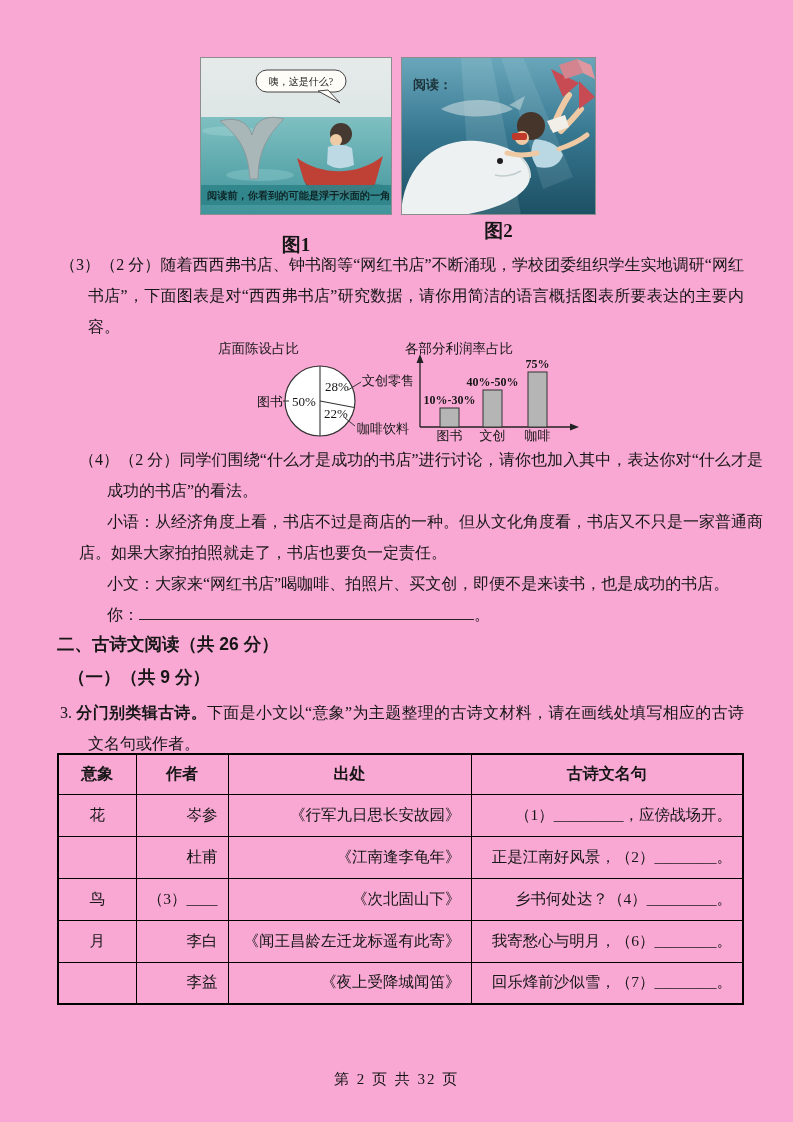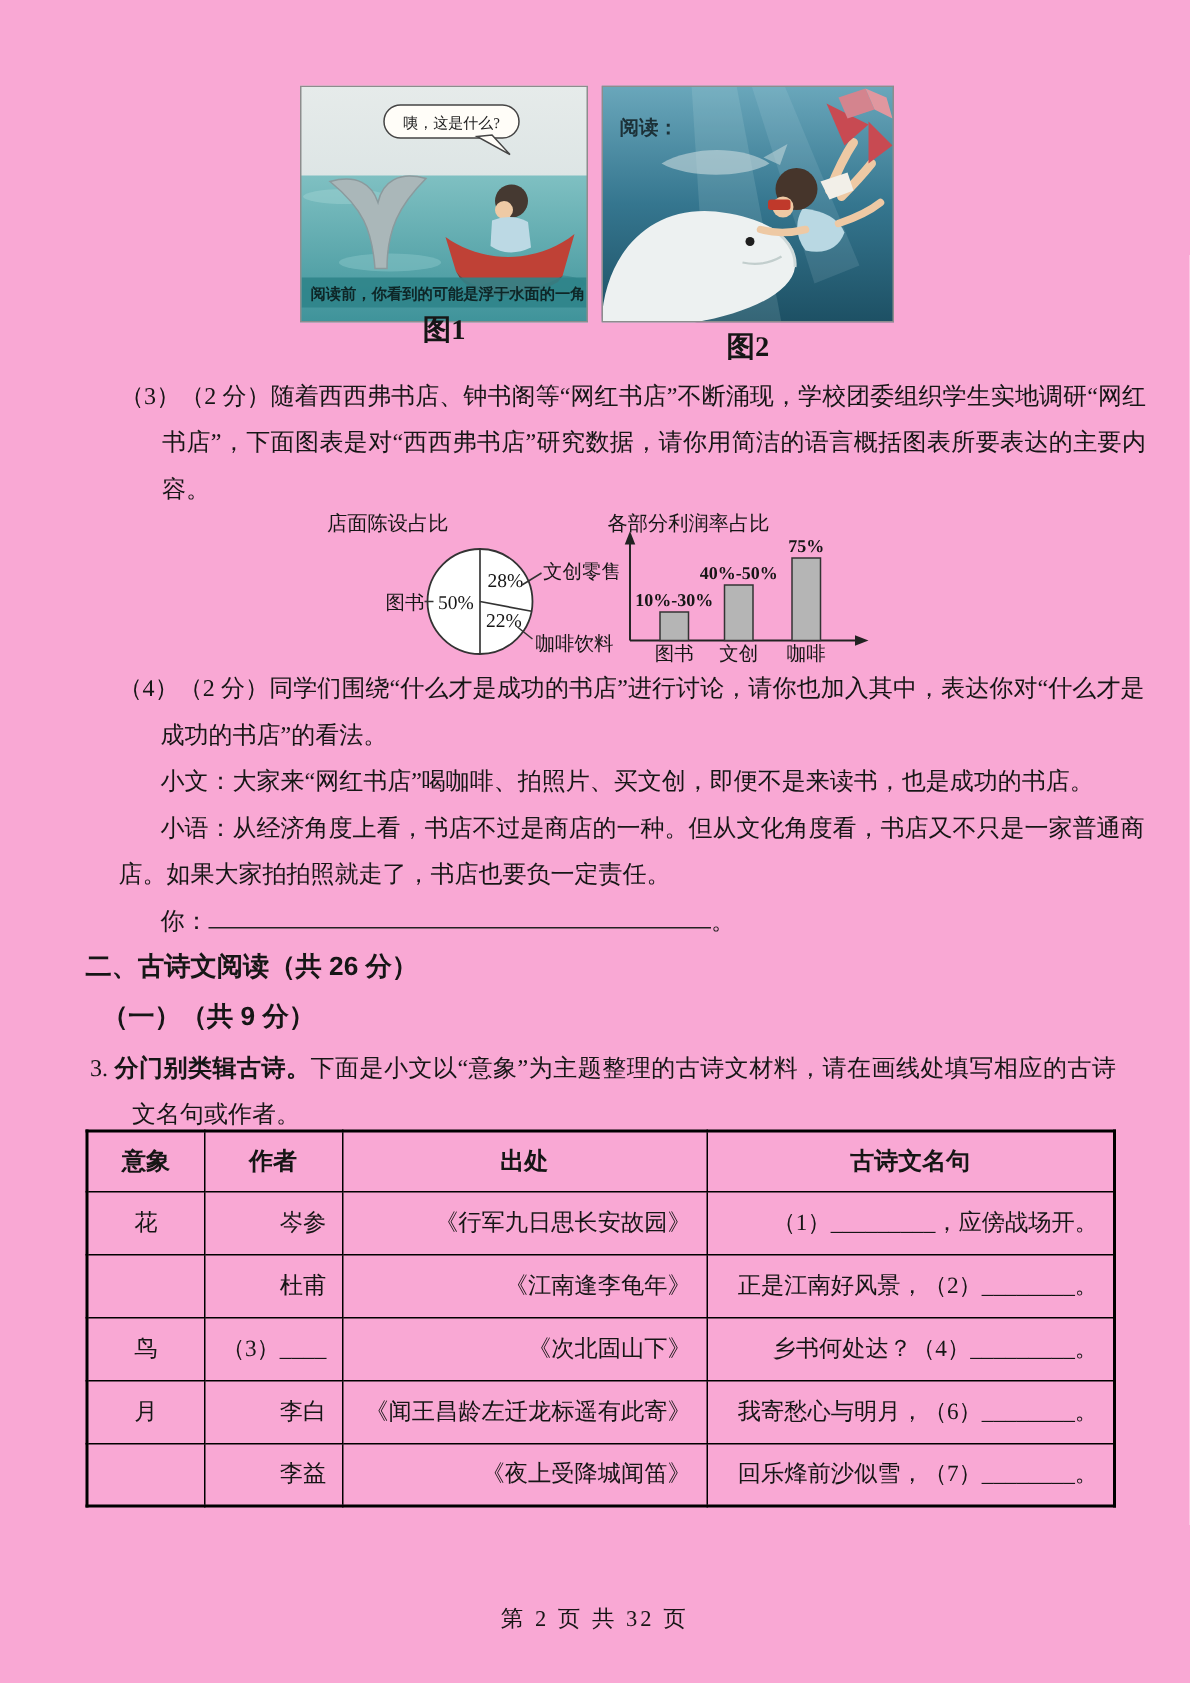--- a/index.html
+++ b/index.html
@@ -83,24 +83,24 @@
     <path d="M134,82 Q156,84 162,98 Q156,114 136,110 Q126,96 134,82 Z" fill="#b9d8e3"></path>
     <path d="M136,96 Q120,100 106,96" stroke="#eec9a4" stroke-width="5" fill="none" stroke-linecap="round"></path>
     <path d="M158,92 Q176,86 186,78" stroke="#eec9a4" stroke-width="5" fill="none" stroke-linecap="round"></path>
     <circle cx="130" cy="69" r="14" fill="#46352b"></circle>
     <circle cx="121" cy="81" r="7" fill="#eec9a4"></circle>
     <rect x="111" y="76" width="15" height="7" rx="2" fill="#c0392b"></rect>
     <text x="12" y="32" font-size="13" font-weight="bold" fill="#1c3138">阅读：</text>
     <rect x="0.5" y="0.5" width="194" height="157" fill="none" stroke="#8d8d8d"></rect>
   </svg>
 
-  <div class="abs fig-label" style="left:200px; top:207px; width:192px;">图1</div>
+  <div class="abs fig-label" style="left:200px; top:232px; width:192px;">图1</div>
   <div class="abs fig-label" style="left:401px; top:218px; width:195px;">图2</div>
 
-  <div class="abs para hang" style="left:60px; top:249px; width:684px;margin-left:20px;">（3）（2 分）随着西西弗书店、钟书阁等“网红书店”不断涌现，学校团委组织学生实地调研“网红书店”，下面图表是对“西西弗书店”研究数据，请你用简洁的语言概括图表所要表达的主要内容。</div>
+  <div class="abs para hang" style="left:60px; top:249px; width:684px;">（3）（2 分）随着西西弗书店、钟书阁等“网红书店”不断涌现，学校团委组织学生实地调研“网红书店”，下面图表是对“西西弗书店”研究数据，请你用简洁的语言概括图表所要表达的主要内容。</div>
 
   <svg class="abs" style="left:185px; top:340px;" width="420" height="103" viewBox="0 0 420 103">
 
     <g>
       <text x="33" y="13" font-size="13.5" fill="#161616">店面陈设占比</text>
       <circle cx="135" cy="61" r="35" fill="#ffffff" stroke="#333" stroke-width="1.2"></circle>
       <line x1="135" y1="26" x2="135" y2="96" stroke="#333" stroke-width="1.1"></line>
       <line x1="135" y1="61" x2="169.4" y2="67.5" stroke="#333" stroke-width="1.1"></line>
       <text x="72" y="66" font-size="13" fill="#161616">图书</text>
       <line x1="98" y1="61" x2="104" y2="61" stroke="#333" stroke-width="1"></line>
@@ -126,22 +126,22 @@
       <text x="307.5" y="46" text-anchor="middle" font-size="12" font-weight="bold" fill="#161616">40%-50%</text>
       <text x="352.5" y="28" text-anchor="middle" font-size="12" font-weight="bold" fill="#161616">75%</text>
       <text x="264.5" y="100" text-anchor="middle" font-size="13" fill="#161616">图书</text>
       <text x="307.5" y="100" text-anchor="middle" font-size="13" fill="#161616">文创</text>
       <text x="352.5" y="100" text-anchor="middle" font-size="13" fill="#161616">咖啡</text>
     </g>
   </svg>
 
   <div class="abs" style="left:60px; top:444px; width:684px;margin-left:19px;">
     <p class="para hang">（4）（2 分）同学们围绕“什么才是成功的书店”进行讨论，请你也加入其中，表达你对“什么才是成功的书店”的看法。</p>
+    <p class="para firstline">小语：从经济角度上看，书店不过是商店的一种。但从文化角度看，书店又不只是一家普通商店。如果大家拍拍照就走了，书店也要负一定责任。</p>
     <p class="para firstline">小文：大家来“网红书店”喝咖啡、拍照片、买文创，即便不是来读书，也是成功的书店。</p>
-    <p class="para firstline">小语：从经济角度上看，书店不过是商店的一种。但从文化角度看，书店又不只是一家普通商店。如果大家拍拍照就走了，书店也要负一定责任。</p>
     <p class="para firstline"><span>你：</span><span class="blank-line"></span><span>。</span></p>
   </div>
 
   <div class="abs heading" style="left:57px; top:632px;">二、古诗文阅读（共 26 分）</div>
   <div class="abs heading" style="left:68px; top:665px;">（一）（共 9 分）</div>
 
   <div class="abs para hang" style="left:60px; top:697px; width:684px;"><span>3. </span><b>分门别类辑古诗。</b><span>下面是小文以“意象”为主题整理的古诗文材料，请在画线处填写相应的古诗文名句或作者。</span></div>
 
   <table class="poem abs" style="left:57px; top:753px;">
     <colgroup>

